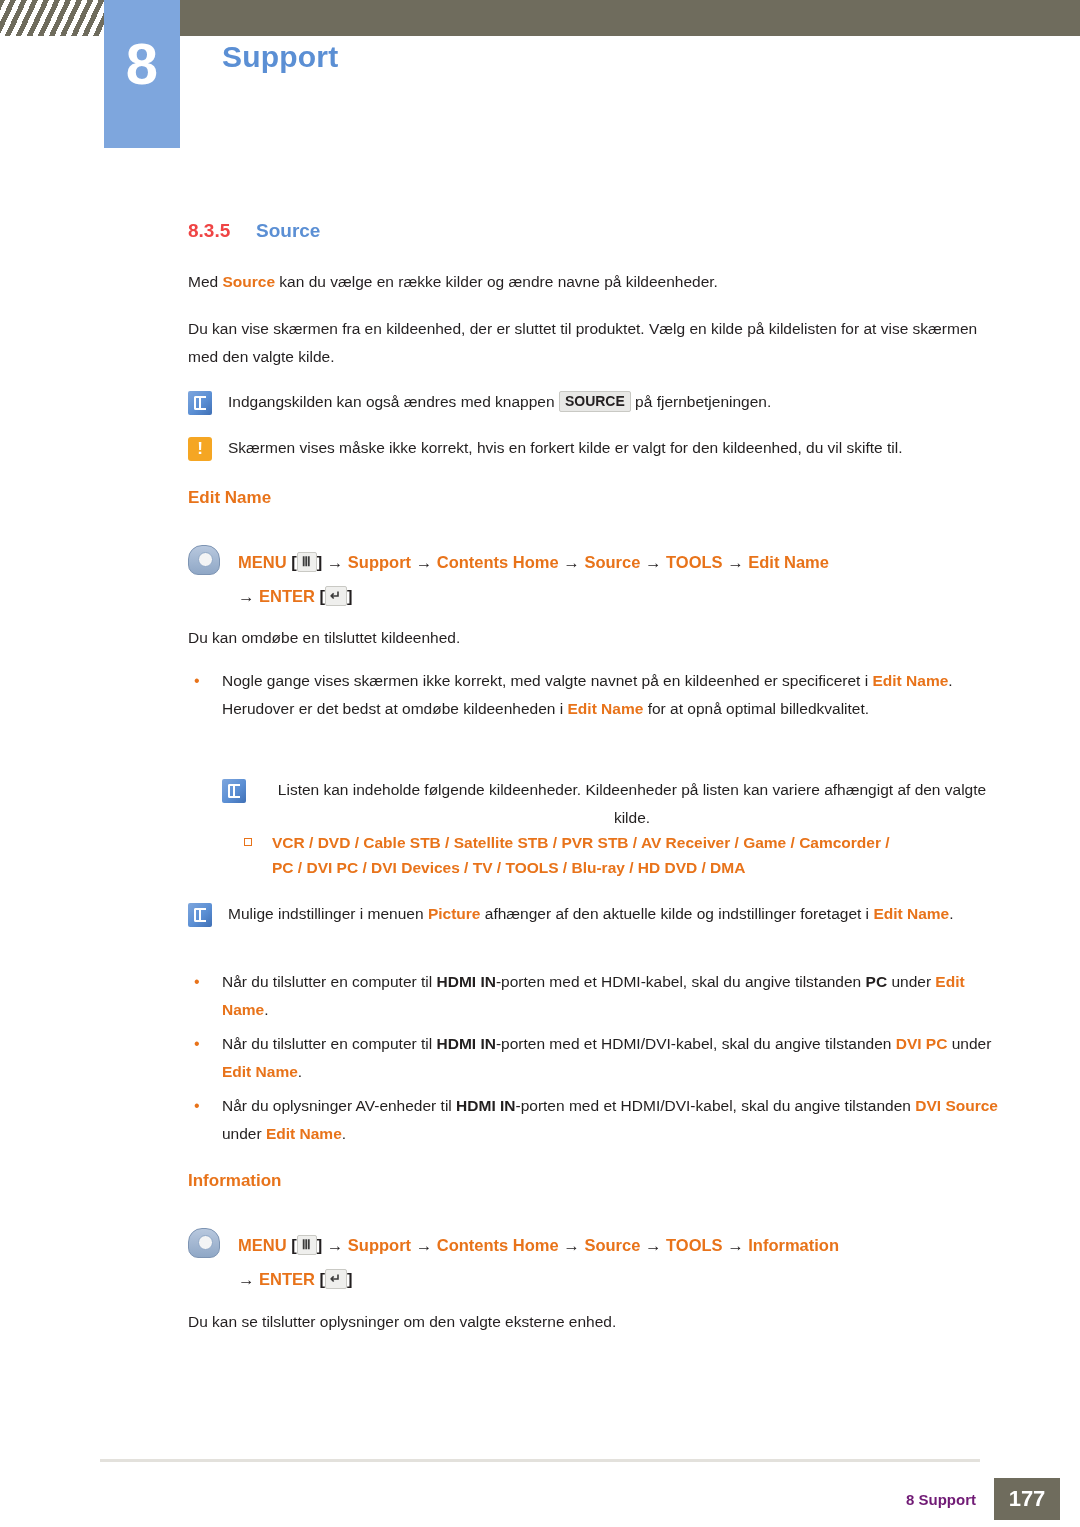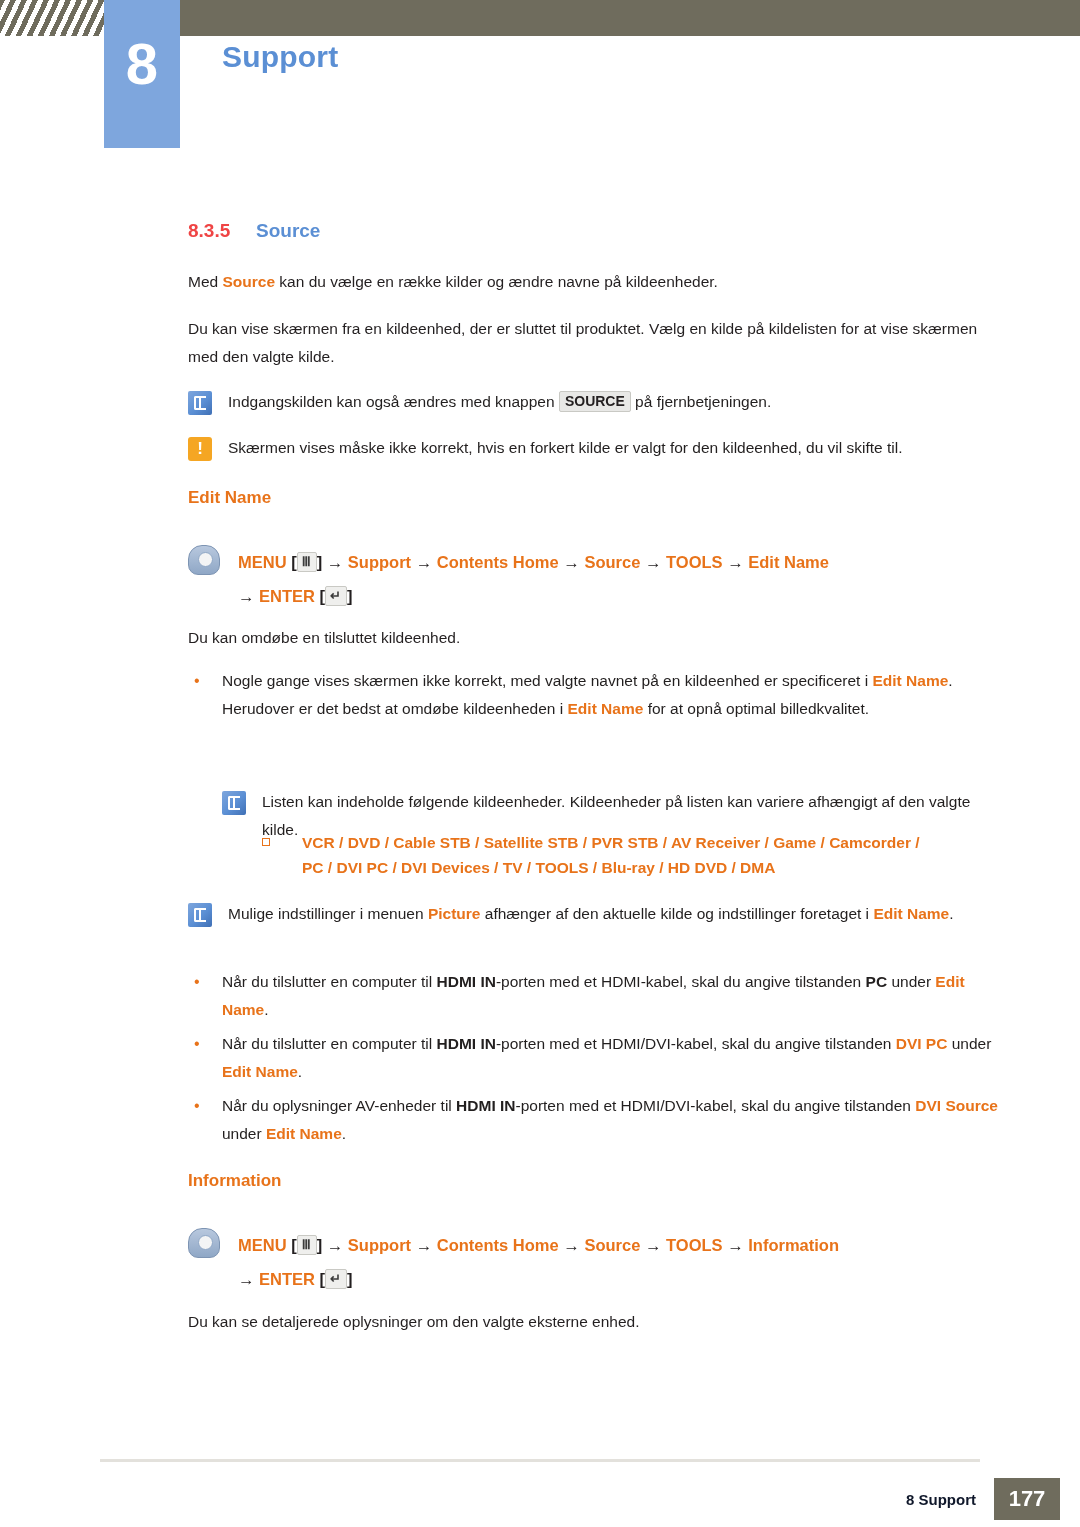--- a/index.html
+++ b/index.html
@@ -258,25 +258,24 @@
   
   .subnote-row {
     position: absolute;
     left: 222px;
     width: 780px;
     display: flex;
     align-items: flex-start;
   }
   .sq-row {
     position: absolute;
-    left: 262px;
+    left: 244px;
     width: 760px;
     display: flex;
     align-items: flex-start;
-    gap: 12px;
   }
   .sq-mark {
     flex: 0 0 auto;
     width: 28px;
     padding-top: 8px;
   }
   .sq-mark span {
     display: block;
     width: 8px;
     height: 8px;
@@ -306,21 +305,21 @@
     width: 880px;
     height: 3px;
     background: #e3e1dc;
   }
   .footer-label {
     position: absolute;
     right: 104px;
     top: 32px;
     font-size: 15px;
     font-weight: bold;
-    color: #0f172a;
+    color: #701a75;
   }
   .footer-page {
     position: absolute;
     right: 20px;
     top: 19px;
     width: 66px;
     height: 42px;
     background: #6f6c5d;
     color: #ffffff;
     font-size: 22px;
@@ -389,21 +388,21 @@
 
   <div class="body-block" style="top:424px;">Du kan omdøbe en tilsluttet kildeenhed.</div>
 
   <div class="bullet-row" style="top:467px;">
     <div class="bullet-dot">•</div>
     <div class="bullet-text">
       <span>Nogle gange vises skærmen ikke korrekt, med valgte navnet på en kildeenhed er specificeret i </span><span class="orange">Edit Name</span><span>. Herudover er det bedst at omdøbe kildeenheden i </span><span class="orange">Edit Name</span><span> for at opnå optimal billedkvalitet.</span>
     </div>
   </div>
 
-  <div class="subnote-row" style="top:588px;">
+  <div class="subnote-row" style="top:576px;text-align:center;">
     <div class="note-icon icon-note"></div>
     <div class="note-text">Listen kan indeholde følgende kildeenheder. Kildeenheder på listen kan variere afhængigt af den valgte kilde.</div>
   </div>
 
   <div class="sq-row" style="top:630px;">
     <div class="sq-mark">
         <span></span>
       </div>
     <div class="sq-text">
       <span>VCR / DVD / Cable STB / Satellite STB / PVR STB / AV Receiver / Game / Camcorder /</span><br>
@@ -456,21 +455,21 @@
       <span>TOOLS</span>
       <span class="dark">→</span>
       <span>Information</span>
       <br>
       <span class="dark">→</span>
       <span>ENTER</span>
       <span class="bracket">[</span><span class="menu-glyph">↵</span><span class="bracket">]</span>
     </div>
   </div>
 
-  <div class="body-block" style="top:1108px;">Du kan se detaljerede oplysninger om den valgte eksterne enhed.</div>
+  <div class="body-block" style="top:1108px;">Du kan se tilslutter oplysninger om den valgte eksterne enhed.</div>
 
 </div>
 
 <div class="footer">
   <div class="footer-rule"></div>
   <div class="footer-label">8 Support</div>
   <div class="footer-page">177</div>
 </div>
 
 </body></html>

